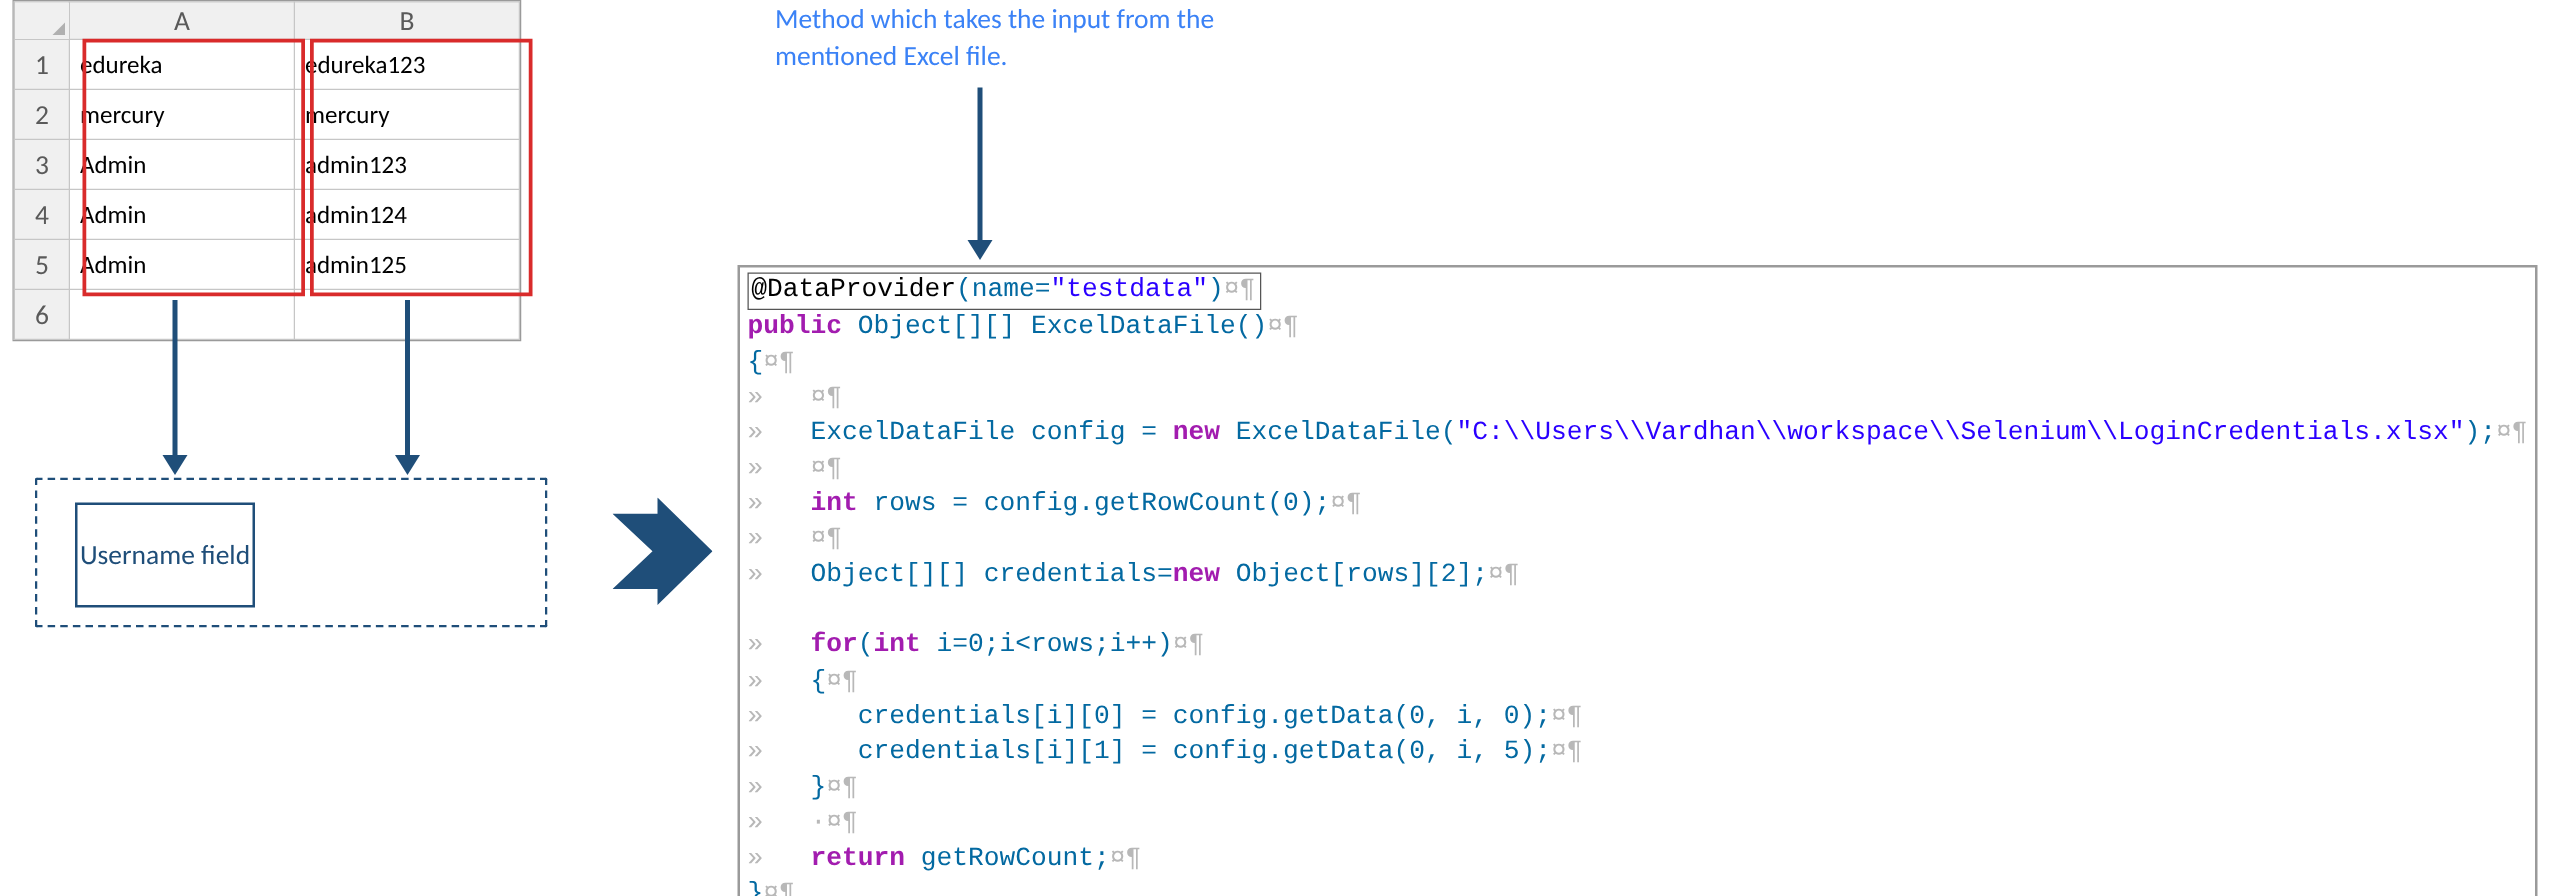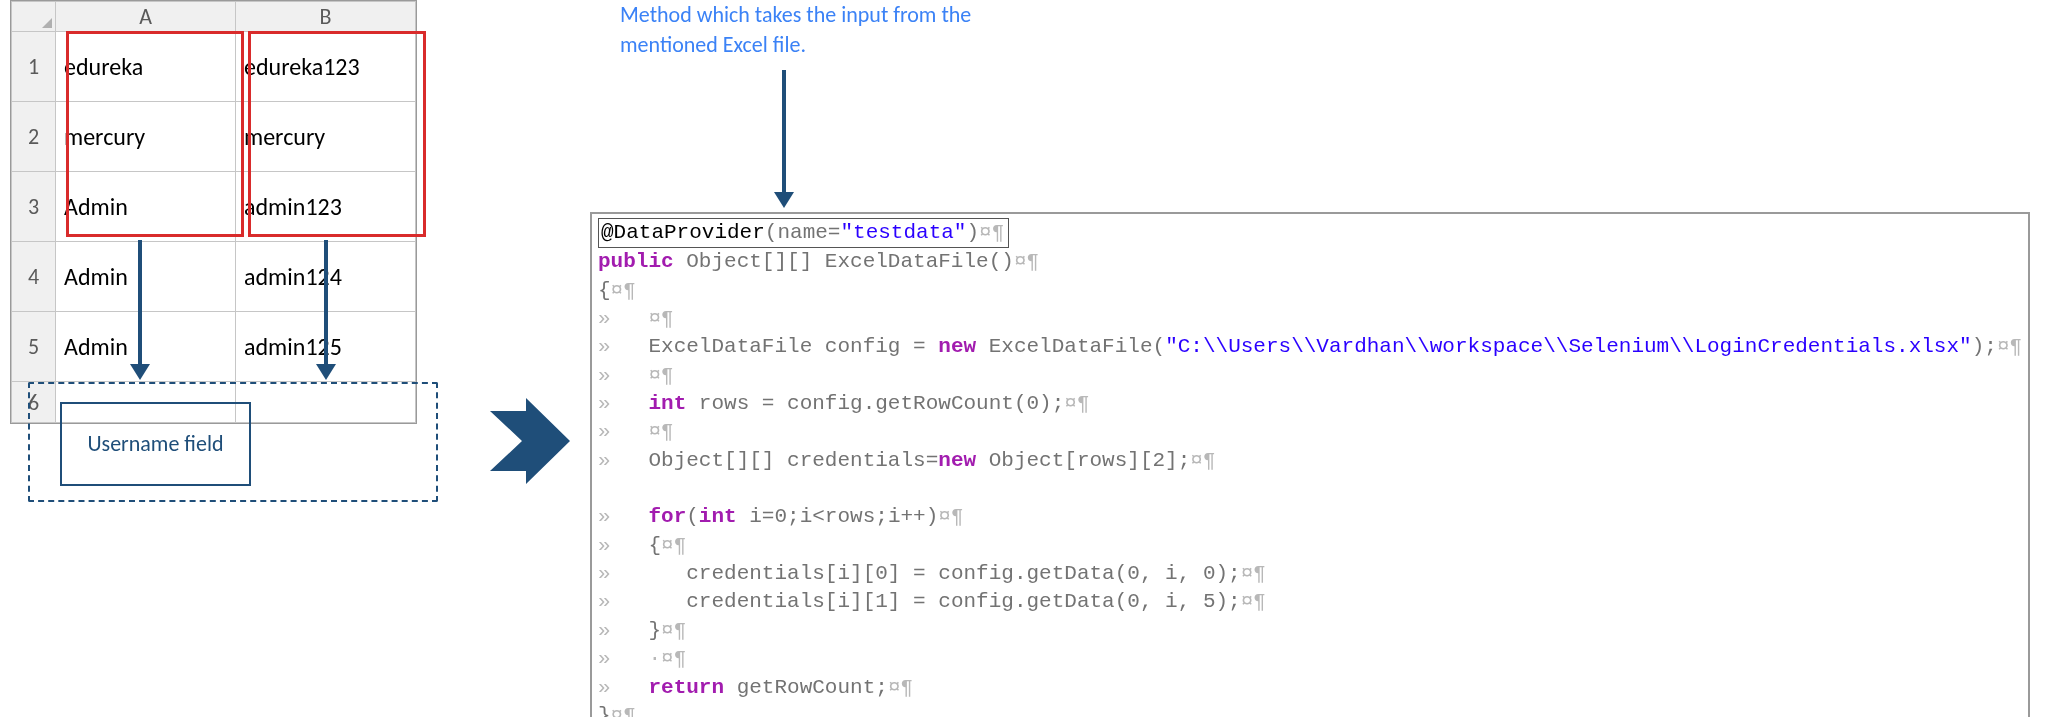--- a/index.html
+++ b/index.html
@@ -43,22 +43,22 @@
     content:"";
     position:absolute;
     right:3px; bottom:3px;
     border-style:solid;
     border-width:0 0 10px 10px;
     border-color:transparent transparent #b0b0b0 transparent;
   }
   .excel th.colhead { height: 28px; width: 180px; }
   .excel th.rowhead { width: 44px; height: 40px; font-size:22px;}
   .excel td {
-    padding: 20px 8px;
-    font-size: 24px;
+    padding: 6px 8px;
+    font-size: 20px;
     color: #000;
     width: 180px;
     height: 40px;
   }
   
   .redbox {
     position: absolute;
     border: 3px solid #d92b2b;
     pointer-events: none;
   }
@@ -98,21 +98,21 @@
     left: 28px;
     top: 382px;
     width: 410px;
     height: 120px;
     border: 2px dashed #1f4e79;
     border-radius: 2px;
   }
   .fieldbox {
     position: absolute;
     top: 18px;
-    width: 191px;
+    width: 144px;
     height: 84px;
     border: 2px solid #1f4e79;
     display: flex;
     align-items: center;
     justify-content: center;
     text-align: center;
     color: #1f4e79;
     font-size: 22px;
     line-height: 1.25;
   }
@@ -143,21 +143,21 @@
     font-family: Consolas, 'Courier New', monospace;
     font-size: 21px;
     line-height: 1.35;
     white-space: pre;
     color: #000;
   }
   .code .ws   { color: #b8b8b8; }
   .code .kw   { color: #a21caf; font-weight: bold; }
   .code .ann  { color: #000000; margin-top: 28px; }
   .code .str  { color: #2a00ff; }
-  .code .txt  { color: #737373; }
+  .code .txt  { color: #0369a1; }
   .code .boxed {
     border: 1px solid #555;
     padding: 0 4px 0 2px;
     display: inline-block;
   }
 
   
   .caption {
     position: absolute;
     left: 620px;

